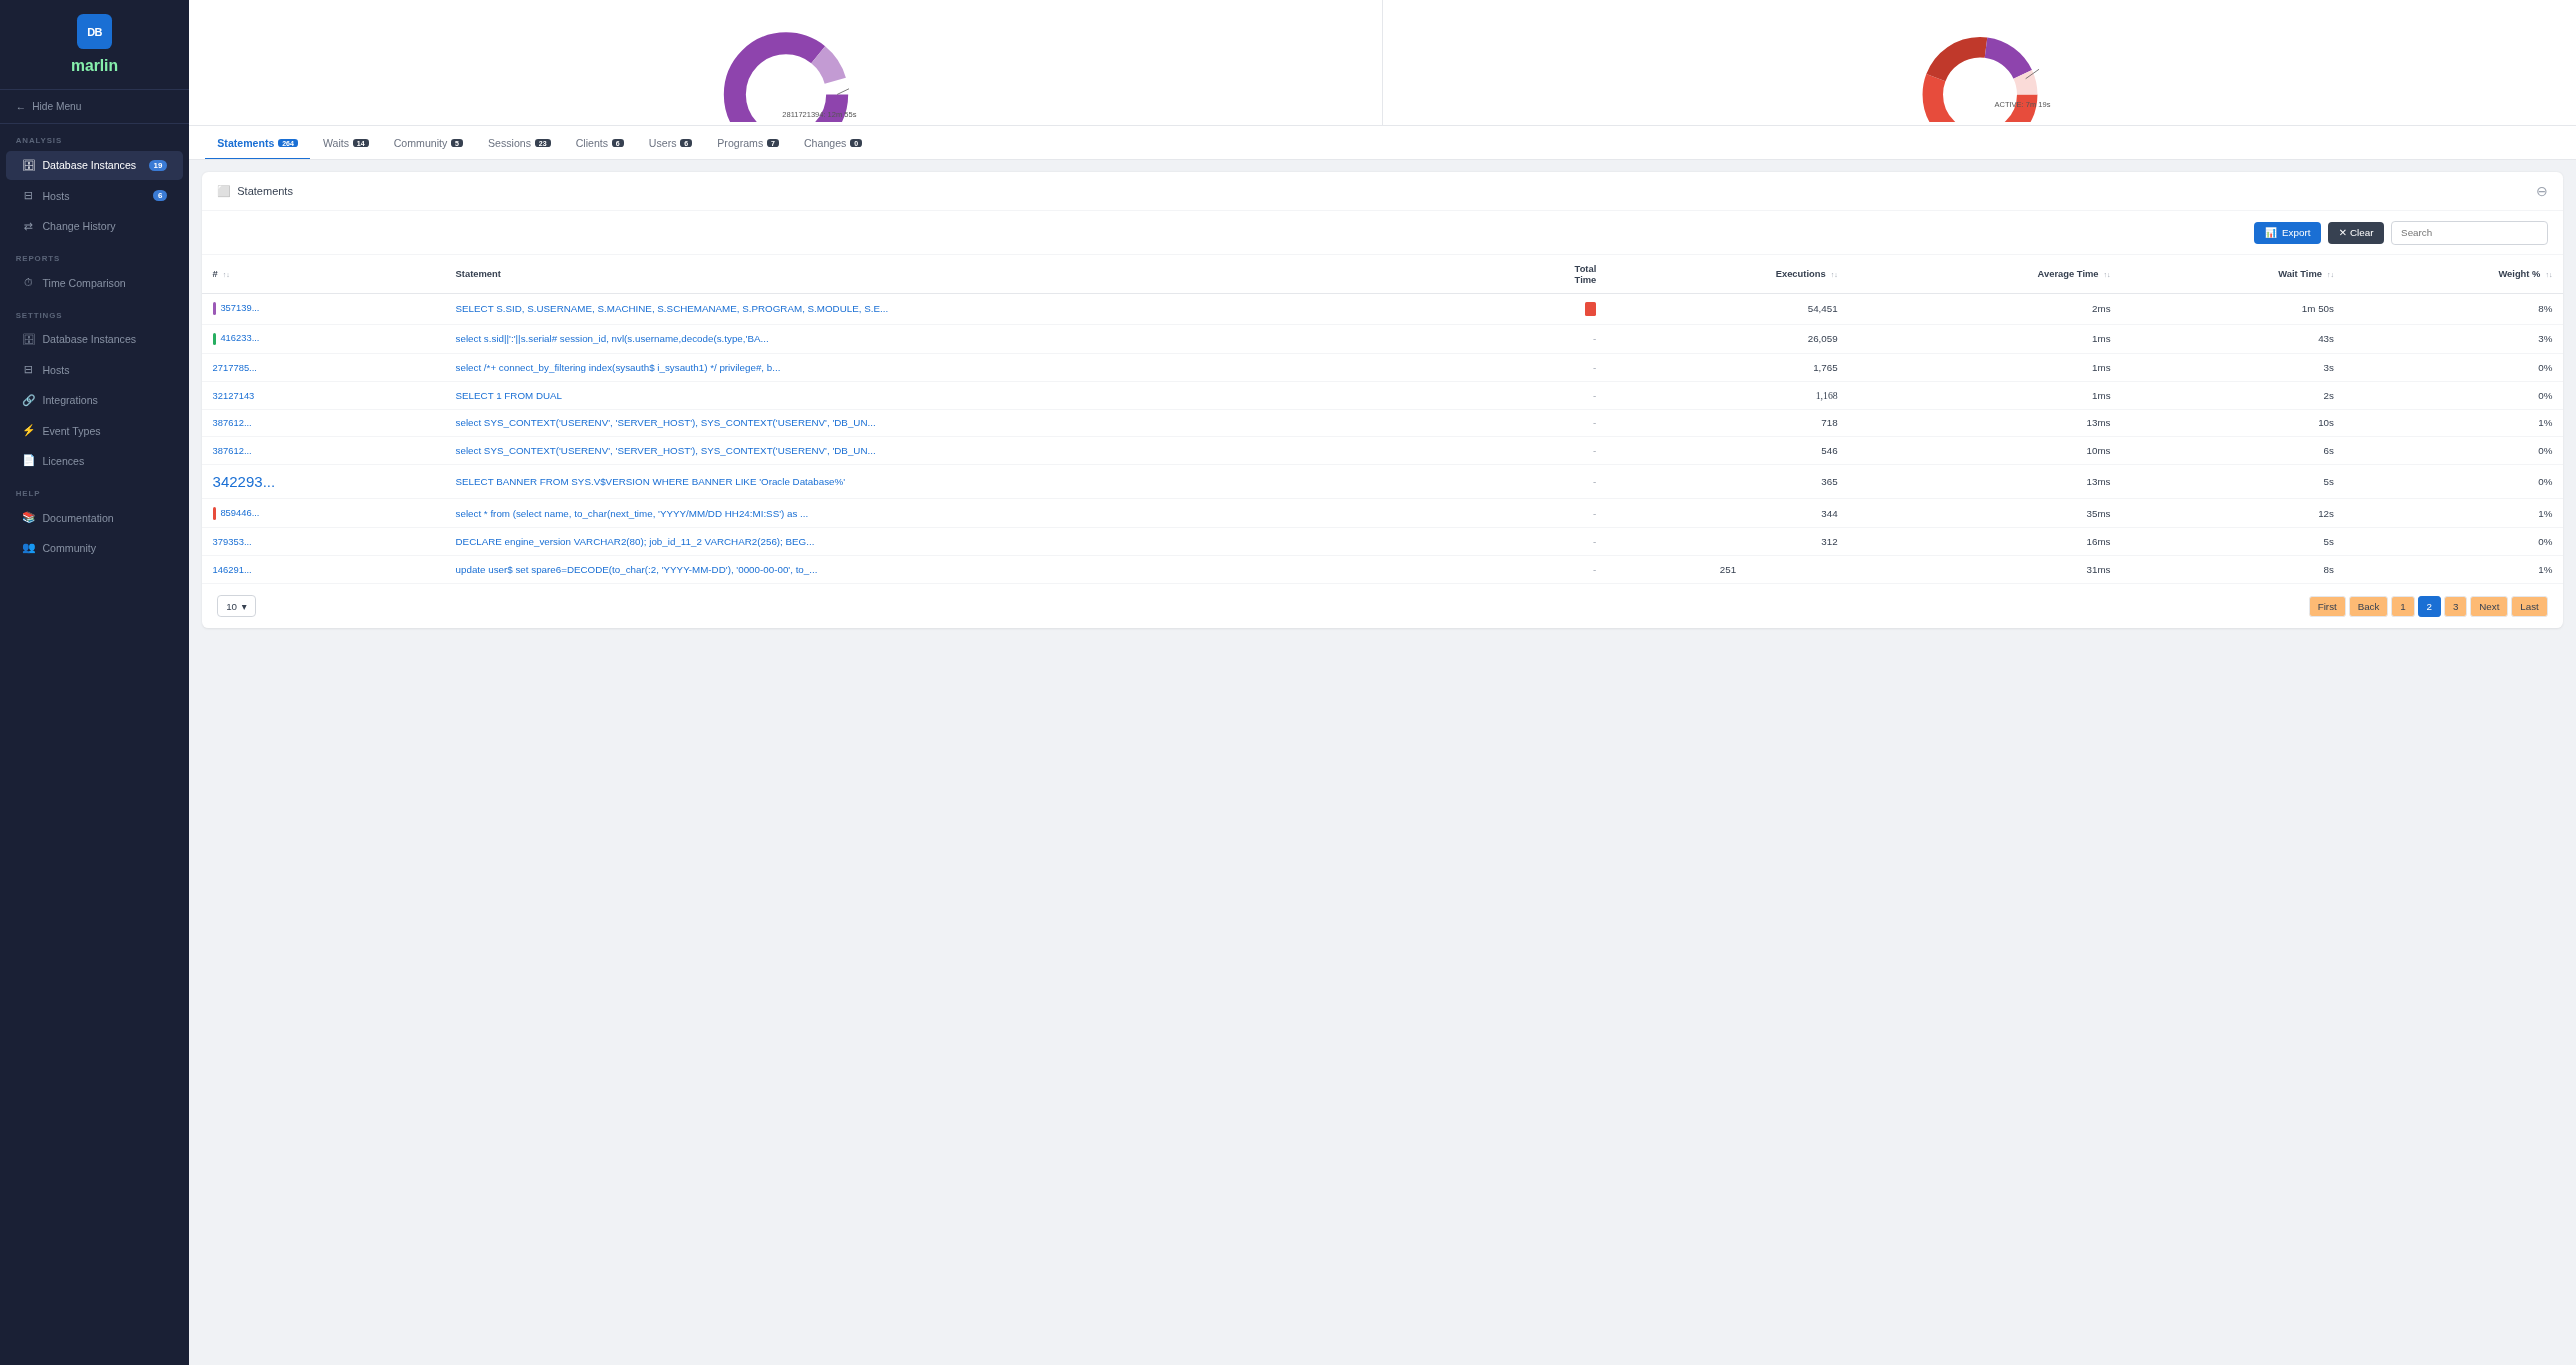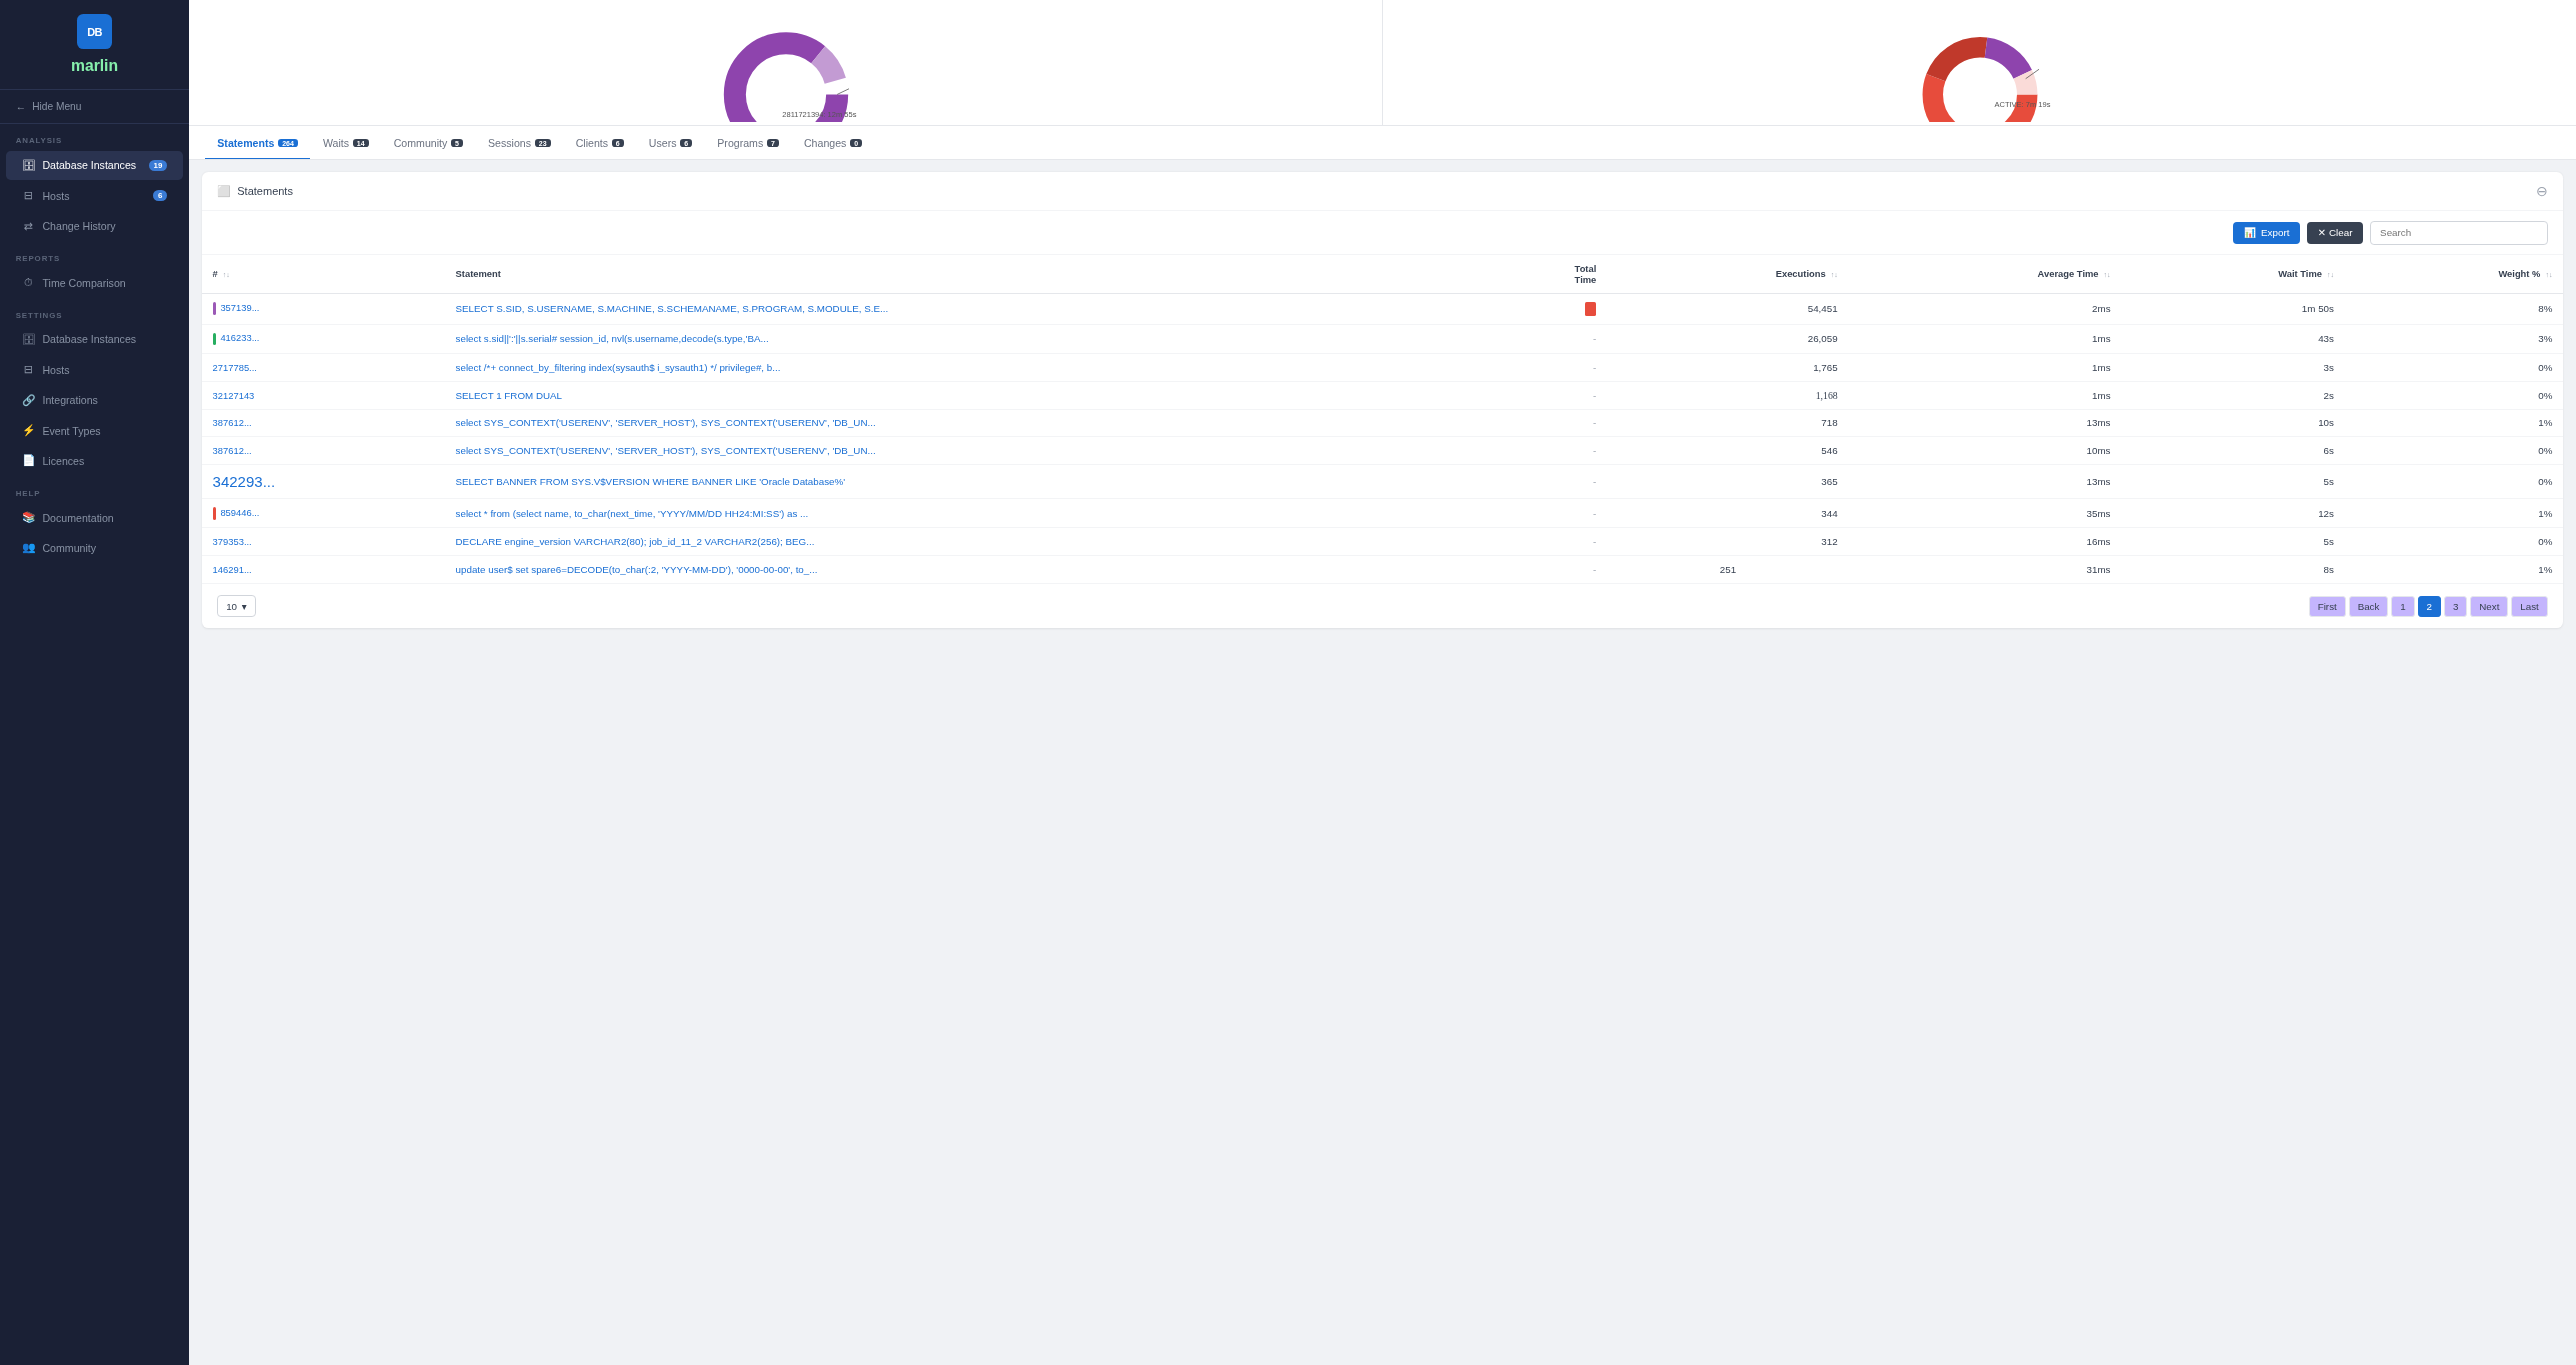--- a/index.html
+++ b/index.html
@@ -141,21 +141,21 @@
     }
     .btn-clear {
       background: #374151; color: white;
       border: none; padding: 5.5px 11px;
       border-radius: 3.9px; font-size: 9.8px; cursor: pointer;
       display: flex; align-items: center; gap: 3.1px; font-weight: 500;
     }
     .search-input {
       border: 0.8px solid #d1d5db;
       border-radius: 3.9px; padding: 5.5px 9.4px;
-      font-size: 9.8px; width: 178px; outline: none;
+      font-size: 9.8px; width: 157px; outline: none;
       color: #6b7280;
     }
 
     
     table { width: 100%; border-collapse: collapse; }
     thead tr { border-bottom: 1.6px solid #e5e7eb; }
     th {
       padding: 7.9px 11px;
       font-size: 9.4px; font-weight: 600; color: #374151;
       text-align: left; white-space: nowrap;
@@ -178,21 +178,21 @@
     .per-page-select {
       border: 0.8px solid #d1d5db; border-radius: 3.9px;
       padding: 4.7px 7.9px; font-size: 9.8px; cursor: pointer;
       display: flex; align-items: center; gap: 4.7px; background: white;
       color: #374151;
     }
     .pagination-buttons { display: flex; align-items: center; gap: 3.1px; }
     .pg-btn {
       padding: 3.9px 7.9px; border: 0.8px solid #e5e7eb;
       border-radius: 3.1px; font-size: 9.8px; cursor: pointer;
-      background: #c4b5fd; color: #374151;
+      background: #fdba74; color: #374151;
     }
     .pg-btn.active { background: #1a6fd4; color: white; border-color: #1a6fd4; }
 
     
     .chart-wrap { position: relative; display: inline-block; }
     .chart-annotation {
       position: absolute;
       font-size: 7.5px; color: #555;
       white-space: nowrap;
       pointer-events: none;

